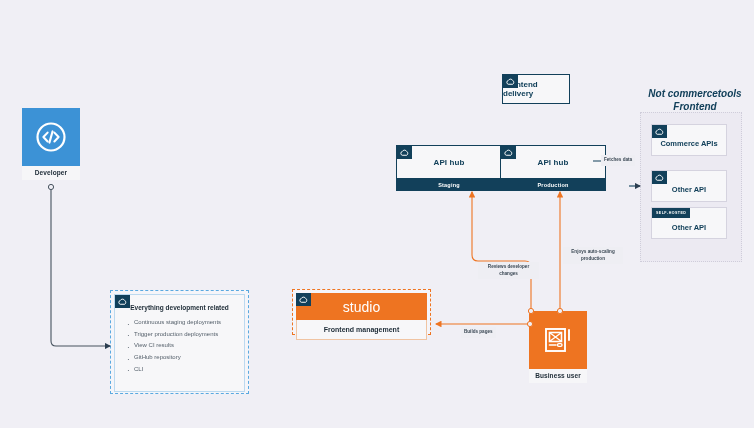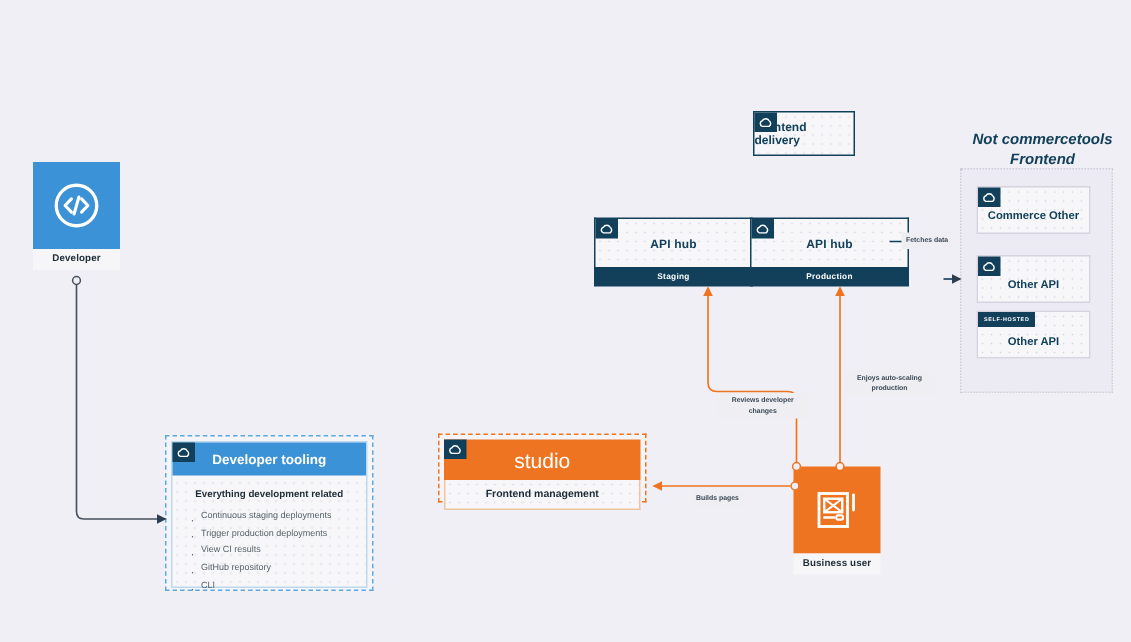--- a/index.html
+++ b/index.html
@@ -305,21 +305,20 @@
     <div class="person-label">Developer</div>
   </div>
 
   <div class="node card" style="left:110px; top:290px; width:139px; height:104px;">
     <div class="card-inner dotfill" style="height:100%;">
       <div class="cloud-tab">
         <svg width="9" height="8" viewBox="0 0 12 10">
           <path d="M3,8 L9,8 A3,3 0 0 0 9,3 A3.4,3.4 0 0 0 3,3 A2.6,2.6 0 0 0 3,8 Z" fill="none" stroke="#ffffff" stroke-width="1.3"></path>
         </svg>
       </div>
-      <div class="card-head">Developer tooling</div>
       <div class="card-body">
         <div class="card-h">Everything development related</div>
         <ul class="card-list">
           <li>Continuous staging deployments</li>
           <li>Trigger production deployments</li>
           <li>View CI results</li>
           <li>GitHub repository</li>
           <li>CLI</li>
         </ul>
       </div>
@@ -393,21 +392,21 @@
       <span>Frontend</span>
     </div>
   </div>
 
   <div class="api-box dotfill" style="left:651px; top:124px; width:74px; height:30px; z-index:4;">
     <div class="cloud-tab">
       <svg width="9" height="8" viewBox="0 0 12 10">
         <path d="M3,8 L9,8 A3,3 0 0 0 9,3 A3.4,3.4 0 0 0 3,3 A2.6,2.6 0 0 0 3,8 Z" fill="none" stroke="#ffffff" stroke-width="1.3"></path>
       </svg>
     </div>
-    <span class="api-box-title" style="padding-top:7px;">Commerce Other</span>
+    <span class="api-box-title" style="padding-top:7px;">Commerce APIs</span>
   </div>
 
   <div class="api-box dotfill" style="left:651px; top:170px; width:74px; height:30px; z-index:4;">
     <div class="cloud-tab">
       <svg width="9" height="8" viewBox="0 0 12 10">
         <path d="M3,8 L9,8 A3,3 0 0 0 9,3 A3.4,3.4 0 0 0 3,3 A2.6,2.6 0 0 0 3,8 Z" fill="none" stroke="#ffffff" stroke-width="1.3"></path>
       </svg>
     </div>
     <span class="api-box-title" style="padding-top:7px;">Other API</span>
   </div>

